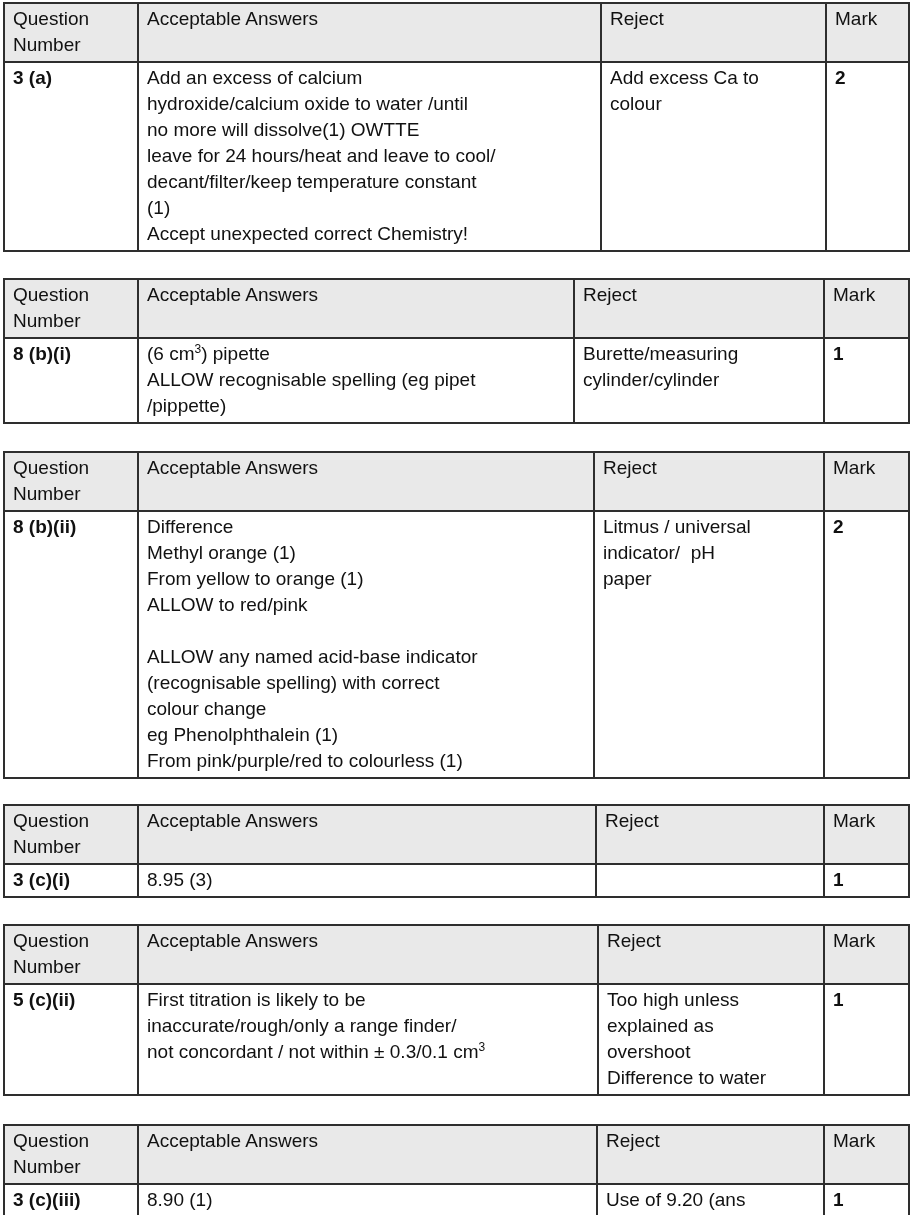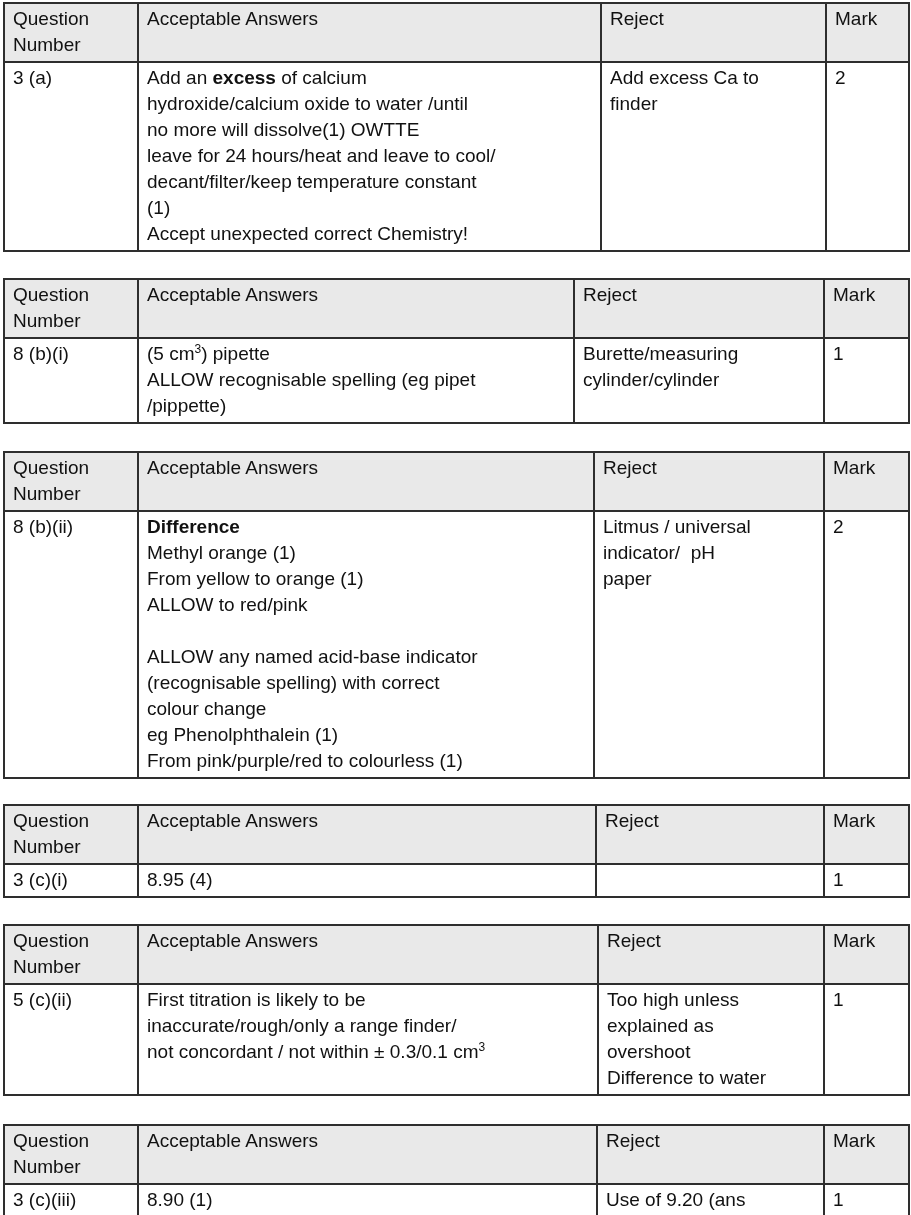--- a/index.html
+++ b/index.html
@@ -28,23 +28,23 @@
     padding:2px 6px 3px 8px;
     font-size:19px;
     line-height:26px;
     font-weight:normal;
     overflow:hidden;
   }
   .ms-table th{
     background:var(--header-bg);
     height:50px;
   }
-  .ms-table td.q,.ms-table td.mark{font-weight:normal;}
+  .ms-table td.q,.ms-table td.mark{font-weight:bold;}
   .cell{white-space:pre-wrap;}
-  .cell b{font-weight:bold;}
+  .cell b{font-weight:normal;}
   sup{font-size:12px;line-height:0;vertical-align:super;}
   
   .t1{margin-top:2px;}
   .t2{margin-top:26px;}
   .t3{margin-top:27px;}
   .t4{margin-top:25px;}
   .t5{margin-top:26px;}
   .t6{margin-top:28px;}
   
   .t1 col.c1{width:134px}.t1 col.c2{width:463px}.t1 col.c3{width:225px}.t1 col.c4{width:83px}
@@ -90,21 +90,21 @@
         <div class="cell"><span>Add an </span><b>excess</b><span> of calcium
 hydroxide/calcium oxide to water /until
 no more will dissolve(1) OWTTE
 leave for 24 hours/heat and leave to cool/
 decant/filter/keep temperature constant
 (1)
 Accept unexpected correct Chemistry!</span></div>
       </td>
       <td>
           <div class="cell">Add excess Ca to
-finder</div>
+colour</div>
         </td>
       <td class="mark">
           <div class="cell">2</div>
         </td>
     </tr>
   </tbody>
 </table>
 
 <table class="ms-table t2">
   <colgroup>
@@ -129,21 +129,21 @@
           <div class="cell">Mark</div>
         </th>
     </tr>
   </thead>
   <tbody>
     <tr>
       <td class="q">
           <div class="cell">8 (b)(i)</div>
         </td>
       <td>
-        <div class="cell"><span>(5 cm</span><sup>3</sup><span>) pipette
+        <div class="cell"><span>(6 cm</span><sup>3</sup><span>) pipette
 ALLOW recognisable spelling (eg pipet
 /pippette)</span></div>
       </td>
       <td>
           <div class="cell">Burette/measuring
 cylinder/cylinder</div>
         </td>
       <td class="mark">
           <div class="cell">1</div>
         </td>
@@ -227,21 +227,21 @@
           <div class="cell">Mark</div>
         </th>
     </tr>
   </thead>
   <tbody>
     <tr>
       <td class="q">
           <div class="cell">3 (c)(i)</div>
         </td>
       <td>
-          <div class="cell">8.95 (4)</div>
+          <div class="cell">8.95 (3)</div>
         </td>
       <td>
           <div class="cell"></div>
         </td>
       <td class="mark">
           <div class="cell">1</div>
         </td>
     </tr>
   </tbody>
 </table>

